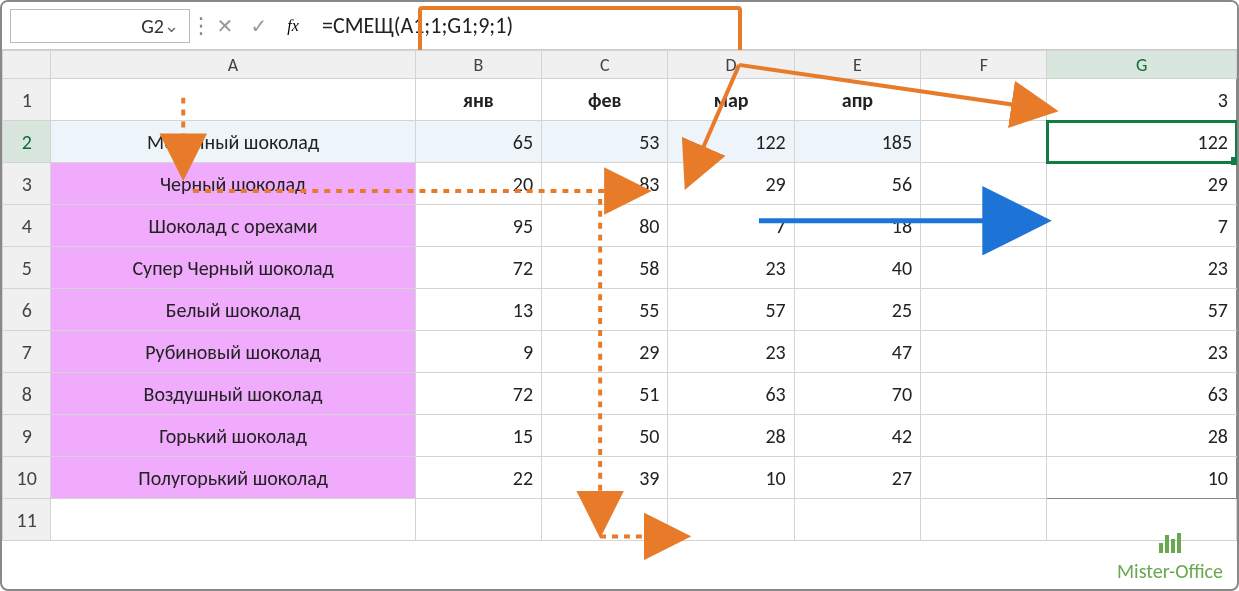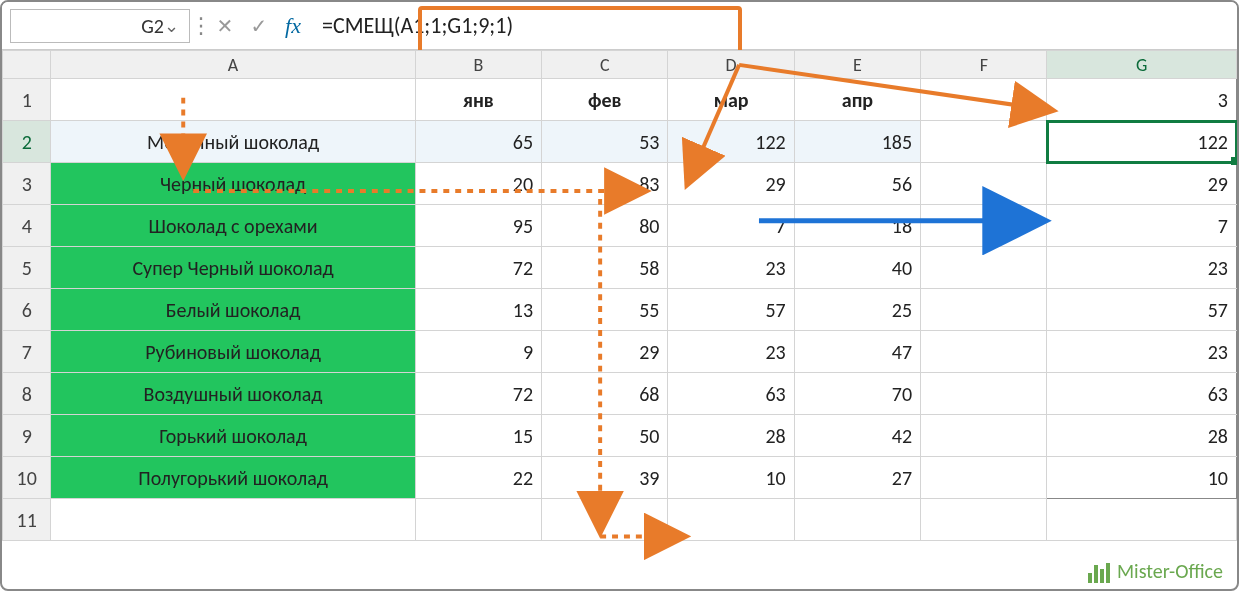--- a/index.html
+++ b/index.html
@@ -40,21 +40,21 @@
   .fb-btn {
     width: 30px;
     height: 30px;
     display: inline-flex;
     align-items: center;
     justify-content: center;
     color: #999;
     font-size: 20px;
     margin: 0 2px;
   }
-  .fb-fx { font-style: italic; font-family: "Times New Roman", serif; font-size: 22px; color: #0369a1; text-align: right; }
+  .fb-fx { font-style: italic; font-family: "Times New Roman", serif; font-size: 16px; color: #000000; text-align: right; }
   .formula-input {
     flex: 1;
     height: 34px;
     display: flex;
     align-items: center;
     padding: 0 12px;
     font-size: 22px;
     color: #222;
   }
   .formula-highlight {
@@ -106,21 +106,21 @@
   .corner { background: #f0f0f0 !important; }
   .c-A { width: 346px; }
   .c-B, .c-C, .c-D, .c-E, .c-F { width: 120px; }
   .c-G { width: 180px; }
   .txt { text-align: center; }
   .num { text-align: right; }
   .hdr { font-weight: bold; text-align: center; }
   .rowhl td.c-A, .rowhl td.c-B, .rowhl td.c-C, .rowhl td.c-D, .rowhl td.c-E {
     background: #eef5fa;
   }
-  td.prodname { background: #22c55e; }
+  td.prodname { background: #f0abfc; }
   .active-cell {
     outline: 3px solid #107c41;
     outline-offset: -2px;
     position: relative;
   }
   .active-cell::after {
     content: "";
     position: absolute;
     right: -3px; bottom: -3px;
     width: 8px; height: 8px;
@@ -141,20 +141,21 @@
   .watermark {
     position: absolute;
     right: 14px;
     bottom: 6px;
     display: flex;
     align-items: center;
     gap: 6px;
     color: #6aa84f;
     font-size: 20px;
     font-weight: 500;
+    flex-direction: column;
   }
   .watermark .bars span {
     display: inline-block;
     width: 4px;
     background: #6aa84f;
     margin: 0 1px;
     vertical-align: bottom;
   }
 </style>
 </head>
@@ -268,21 +269,21 @@
       <td class="c-C num">29</td>
       <td class="c-D num">23</td>
       <td class="c-E num">47</td>
       <td class="c-F"></td>
       <td class="c-G num gout-left gout-right">23</td>
     </tr>
     <tr>
       <th>8</th>
       <td class="c-A txt prodname">Воздушный шоколад</td>
       <td class="c-B num">72</td>
-      <td class="c-C num">68</td>
+      <td class="c-C num">51</td>
       <td class="c-D num">63</td>
       <td class="c-E num">70</td>
       <td class="c-F"></td>
       <td class="c-G num gout-left gout-right">63</td>
     </tr>
     <tr>
       <th>9</th>
       <td class="c-A txt prodname">Горький шоколад</td>
       <td class="c-B num">15</td>
       <td class="c-C num">50</td>

